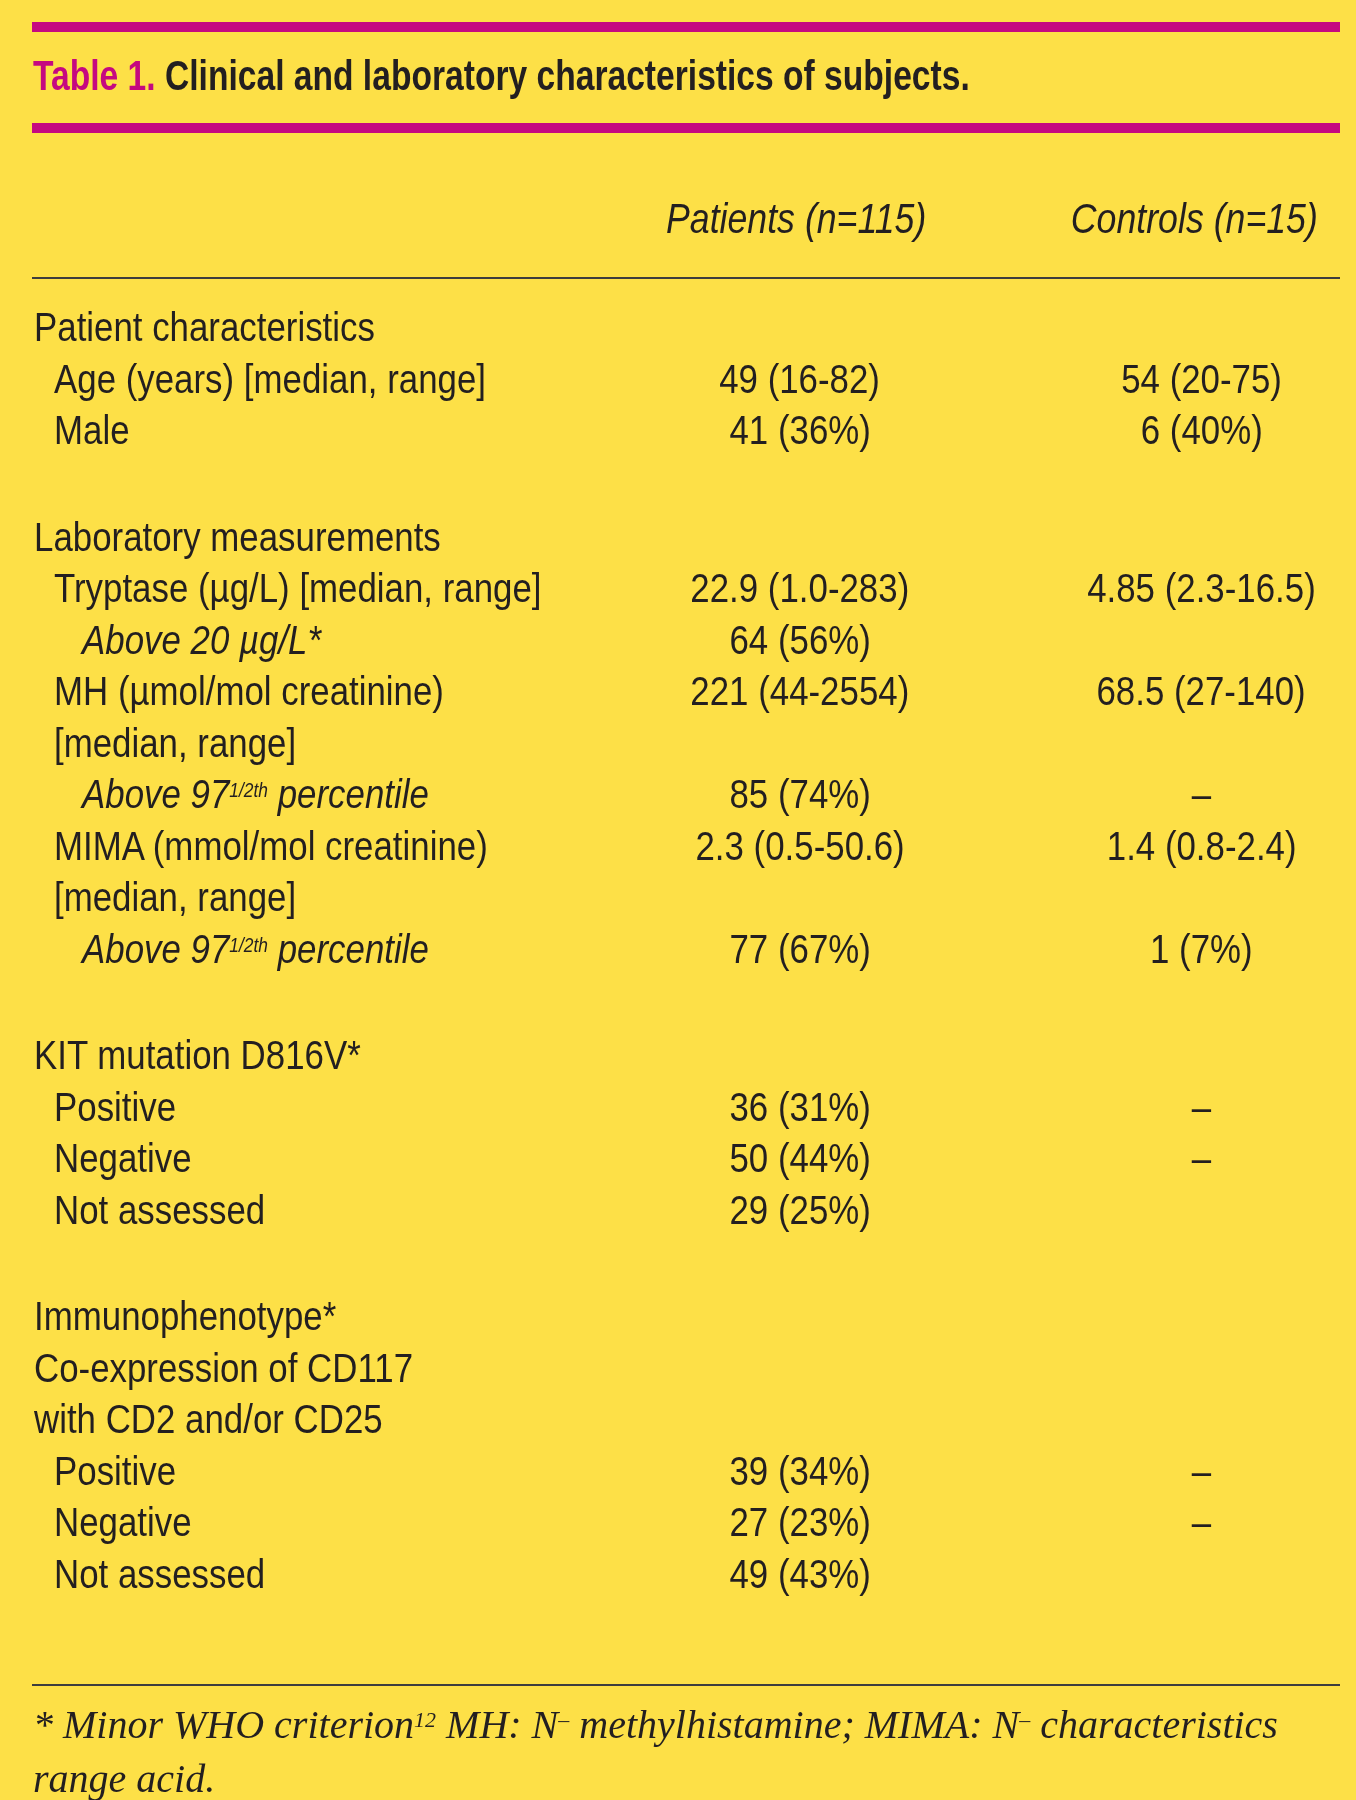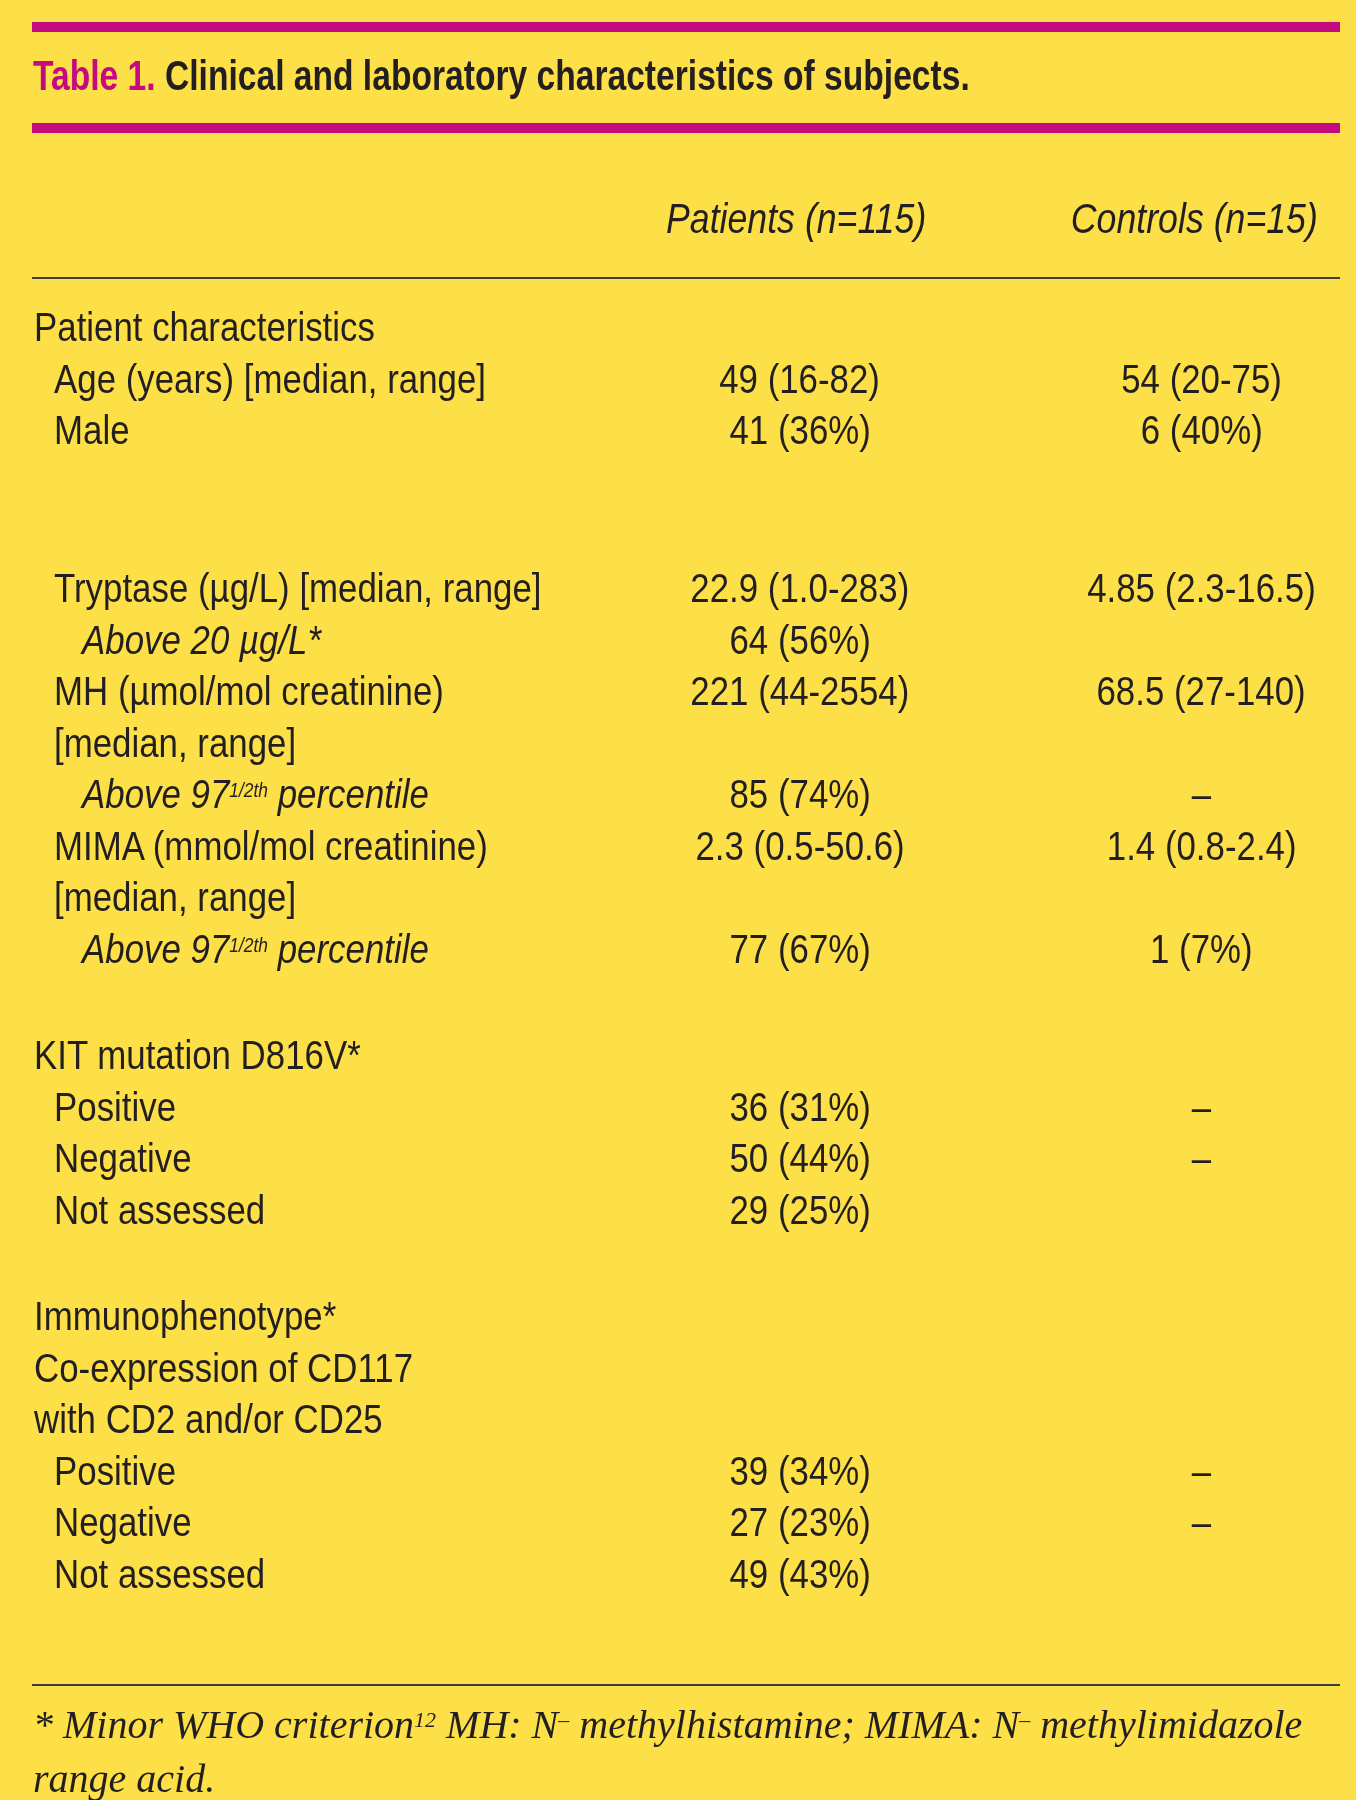--- a/index.html
+++ b/index.html
@@ -142,20 +142,21 @@
 
     <div class="row item">
       <div class="lbl"><span class="sq"><span>Male</span><sup class="tiny"></sup><span></span></span></div>
       <div class="val"><span class="sq">41 (36%)</span></div>
       <div class="val ctr"><span class="sq">6 (40%)</span></div>
     </div>
 
     <div class="spacer"></div>
 
     <div class="row section">
+      <div class="lbl"><span class="sq"><span>Laboratory measurements</span><sup class="tiny"></sup><span></span></span></div>
       <div class="val"><span class="sq"></span></div>
       <div class="val ctr"><span class="sq"></span></div>
     </div>
 
     <div class="row item">
       <div class="lbl"><span class="sq"><span>Tryptase (µg/L) [median, range]</span><sup class="tiny"></sup><span></span></span></div>
       <div class="val"><span class="sq">22.9 (1.0-283)</span></div>
       <div class="val ctr"><span class="sq">4.85 (2.3-16.5)</span></div>
     </div>
 
@@ -261,17 +262,17 @@
     <div class="row item">
       <div class="lbl"><span class="sq"><span>Not assessed</span><sup class="tiny"></sup><span></span></span></div>
       <div class="val"><span class="sq">49 (43%)</span></div>
     </div>
 
   </div>
 
   <div class="rule" id="rule-bottom"></div>
 
   <div class="footnote">
-    <div><span>* Minor WHO criterion</span><sup class="tiny">12</sup><span> MH: N</span><sup class="tiny">–</sup><span> methylhistamine; MIMA: N</span><sup class="tiny">–</sup><span> methylimidazole</span></div>
+    <div><span>* Minor WHO criterion</span><sup class="tiny">12</sup><span> MH: N</span><sup class="tiny">–</sup><span> methylhistamine; MIMA: N</span><sup class="tiny">–</sup><span> characteristics</span></div>
     <div><span>range acid.</span></div>
   </div>
 
 </div>
 
 </body></html>

